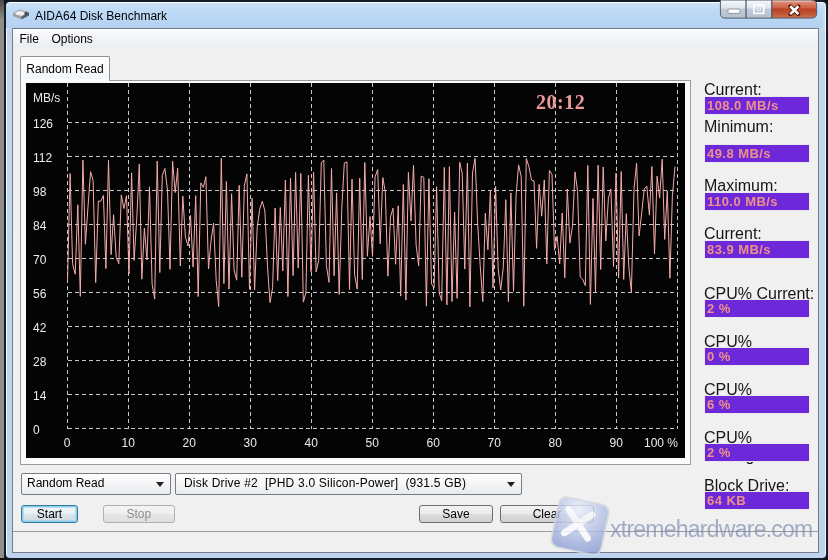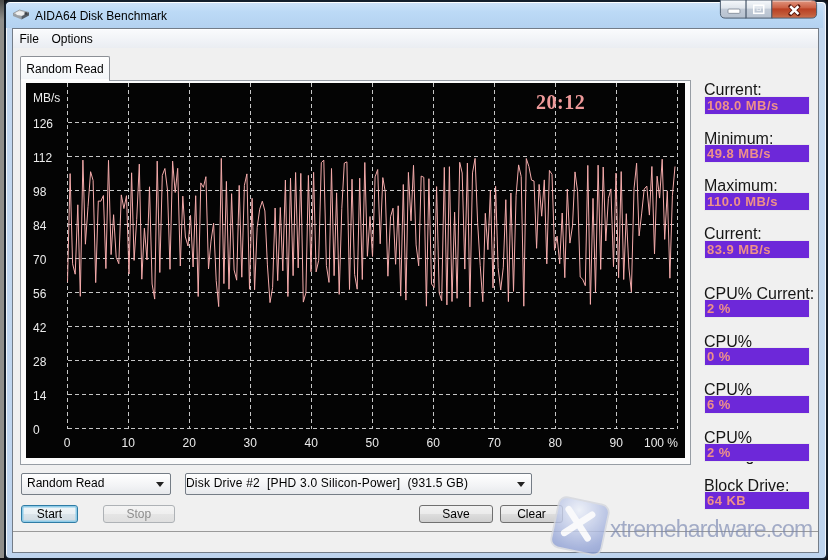--- a/index.html
+++ b/index.html
@@ -57,33 +57,33 @@
     line-height:17px; padding-left:2.5px; letter-spacing:0.45px; }
 
   
   .combo { top:473px; height:21.5px; border:1px solid #757d86; border-radius:2px;
     background:linear-gradient(180deg,#ffffff 0,#f2f3f5 60%,#e7e9ec 100%);
     font-size:12px; color:#000; line-height:19px; }
   .combo .arr { position:absolute; right:6.5px; top:8px; width:0; height:0;
     border-left:4.5px solid transparent; border-right:4.5px solid transparent;
     border-top:5px solid #222; }
   #combo1 { left:21px; width:150px; padding-left:5px; }
-  #combo2 { left:185px; width:347px; padding-left:0; letter-spacing:0.2px; }
+  #combo2 { left:175px; width:347px; padding-left:8px; letter-spacing:0.2px; }
 
   
   .btn { top:504.5px; height:18.5px; border:1px solid #707070; border-radius:3px;
     background:linear-gradient(180deg,#f2f2f2 0,#ebebeb 48%,#dddddd 52%,#cfcfcf 100%);
     font-size:12px; color:#000; text-align:center; line-height:17px; }
   #bstart { left:21px; width:57px; border:1px solid #2f7cA5;
     box-shadow: inset 0 0 0 1.5px #8ecbe8;
     background:linear-gradient(180deg,#f0f5f8 0,#e9f0f4 48%,#dbe4ea 52%,#cfdae1 100%); }
   #bstop { left:102.5px; width:72.5px; border-color:#aeb2b6; color:#8d8d8d;
     background:linear-gradient(180deg,#f4f4f4 0,#efefef 48%,#e5e5e5 52%,#dfdfdf 100%); }
   #bsave { left:419px; width:74px; }
-  #bclear { left:500px; width:63px; }
+  #bclear { left:500px; width:94px; }
 
   
   #statussep { left:13px; top:531px; width:805px; height:1px; background:#9a9a9a; }
 
   
   #wmtext { left:610px; top:516px; font-size:23px; letter-spacing:-0.75px;
     color:rgba(122,135,176,0.66); }
 </style>
 </head>
 <body>
@@ -188,21 +188,21 @@
       <text x="529.2" y="364" text-anchor="middle">80</text>
       <text x="590.2" y="364" text-anchor="middle">90</text>
       <text x="635" y="364" text-anchor="middle">100 %</text>
     </g>
     <text x="510" y="26" font-family="Liberation Serif, serif" font-size="20" font-weight="bold" fill="#ef9a9a" letter-spacing="0.5">20:12</text>
     <polyline fill="none" stroke="#f5abab" stroke-width="1" points="41.5,199.0 44.1,90.6 46.6,180.8 49.2,191.2 51.8,121.8 54.3,213.3 56.9,77.1 59.4,161.2 62.0,123.7 64.6,88.7 67.1,97.4 69.7,199.6 72.3,118.0 74.8,118.2 77.4,112.5 79.9,185.6 82.5,77.3 85.1,171.6 87.6,131.7 90.2,174.3 92.8,180.7 95.3,111.9 97.9,125.6 100.5,112.7 103.0,191.0 105.6,89.8 108.1,177.4 110.7,136.6 113.3,81.1 115.8,196.2 118.4,145.2 121.0,177.0 123.5,103.8 126.1,201.0 128.7,216.1 131.2,78.1 133.8,189.5 136.3,92.4 138.9,85.5 141.5,107.2 144.0,186.3 146.6,78.1 149.2,109.5 151.7,85.3 154.3,183.0 156.8,113.1 159.4,154.0 162.0,163.0 164.5,132.4 167.1,184.0 169.7,112.7 172.2,213.5 174.8,99.9 177.4,104.4 179.9,93.7 182.5,186.0 185.0,158.1 187.6,140.1 190.2,197.5 192.7,223.6 195.3,75.4 197.9,200.6 200.4,98.4 203.0,206.2 205.6,110.7 208.1,187.0 210.7,197.2 213.2,102.4 215.8,194.2 218.4,102.3 220.9,90.9 223.5,206.2 226.1,115.3 228.6,206.8 231.2,144.4 233.7,126.2 236.3,118.2 238.9,128.0 241.4,181.9 244.0,219.6 246.6,204.6 249.1,125.0 251.7,197.6 254.3,124.5 256.8,187.8 259.4,97.0 261.9,213.5 264.5,95.2 267.1,192.7 269.6,89.5 272.2,184.9 274.8,90.4 277.3,219.1 279.9,209.9 282.4,92.4 285.0,188.8 287.6,89.3 290.1,188.9 292.7,177.3 295.3,79.7 297.8,77.1 300.4,182.6 303.0,199.4 305.5,85.5 308.1,192.7 310.6,109.8 313.2,211.4 315.8,125.4 318.3,80.1 320.9,78.9 323.5,206.5 326.0,96.2 328.6,191.4 331.2,206.2 333.7,95.2 336.3,196.5 338.8,79.5 341.4,173.3 344.0,133.5 346.5,173.5 349.1,93.9 351.7,86.5 354.2,160.8 356.8,94.6 359.3,109.1 361.9,193.2 364.5,133.8 367.0,125.2 369.6,181.3 372.2,122.8 374.7,213.1 377.3,101.5 379.9,217.1 382.4,89.4 385.0,137.9 387.5,82.3 390.1,161.9 392.7,182.8 395.2,93.1 397.8,94.3 400.4,223.2 402.9,95.7 405.5,200.9 408.1,204.5 410.6,103.6 413.2,209.7 415.7,217.7 418.3,84.4 420.9,221.9 423.4,83.7 426.0,218.5 428.6,129.2 431.1,215.3 433.7,79.3 436.2,90.0 438.8,186.1 441.4,80.0 443.9,223.9 446.5,89.9 449.1,75.4 451.6,139.3 454.2,182.5 456.8,218.7 459.3,130.3 461.9,166.7 464.4,107.1 467.0,204.9 469.6,103.3 472.1,184.7 474.7,207.0 477.3,184.2 479.8,116.7 482.4,218.6 484.9,110.0 487.5,208.4 490.1,112.4 492.6,81.9 495.2,93.5 497.8,223.2 500.3,75.5 502.9,83.5 505.5,97.1 508.0,98.0 510.6,165.3 513.1,101.4 515.7,133.2 518.3,96.9 520.8,180.8 523.4,87.4 526.0,91.4 528.5,167.3 531.1,153.2 533.7,180.7 536.2,130.0 538.8,194.7 541.3,106.0 543.9,160.1 546.5,142.9 549.0,88.9 551.6,108.7 554.2,194.0 556.7,196.3 559.3,202.7 561.8,82.4 564.4,221.4 567.0,115.4 569.5,209.4 572.1,82.2 574.7,186.4 577.2,84.0 579.8,158.0 582.4,115.3 584.9,105.9 587.5,183.7 590.0,90.1 592.6,194.7 595.2,88.6 597.7,196.5 600.3,130.7 602.9,185.0 605.4,208.9 608.0,105.9 610.6,80.2 613.1,152.9 615.7,130.1 618.2,106.1 620.8,103.1 623.4,132.1 625.9,83.5 628.5,170.9 631.1,93.2 633.6,115.1 636.2,76.2 638.7,156.4 641.3,107.8 643.9,195.2 646.4,112.7 649.0,83.5"></polyline>
   </svg>
 
   <div class="abs rlabel" style="top:81px">Current:</div>
   <div class="abs rbox" style="top:96px">108.0 MB/s</div>
-  <div class="abs rlabel" style="top:130px">Minimum:</div>
+  <div class="abs rlabel" style="top:118px">Minimum:</div>
   <div class="abs rbox" style="top:144px">49.8 MB/s</div>
   <div class="abs rlabel" style="top:177px">Maximum:</div>
   <div class="abs rbox" style="top:192px">110.0 MB/s</div>
   <div class="abs rlabel" style="top:225px">Current:</div>
   <div class="abs rbox" style="top:240px">83.9 MB/s</div>
   <div class="abs rlabel" style="top:285px">CPU% Current:</div>
   <div class="abs rbox" style="top:299px">2 %</div>
   <div class="abs rlabel" style="top:333px">CPU% Minimum:</div>
   <div class="abs rbox" style="top:347px">0 %</div>
   <div class="abs rlabel" style="top:381px">CPU% Maximum:</div>

